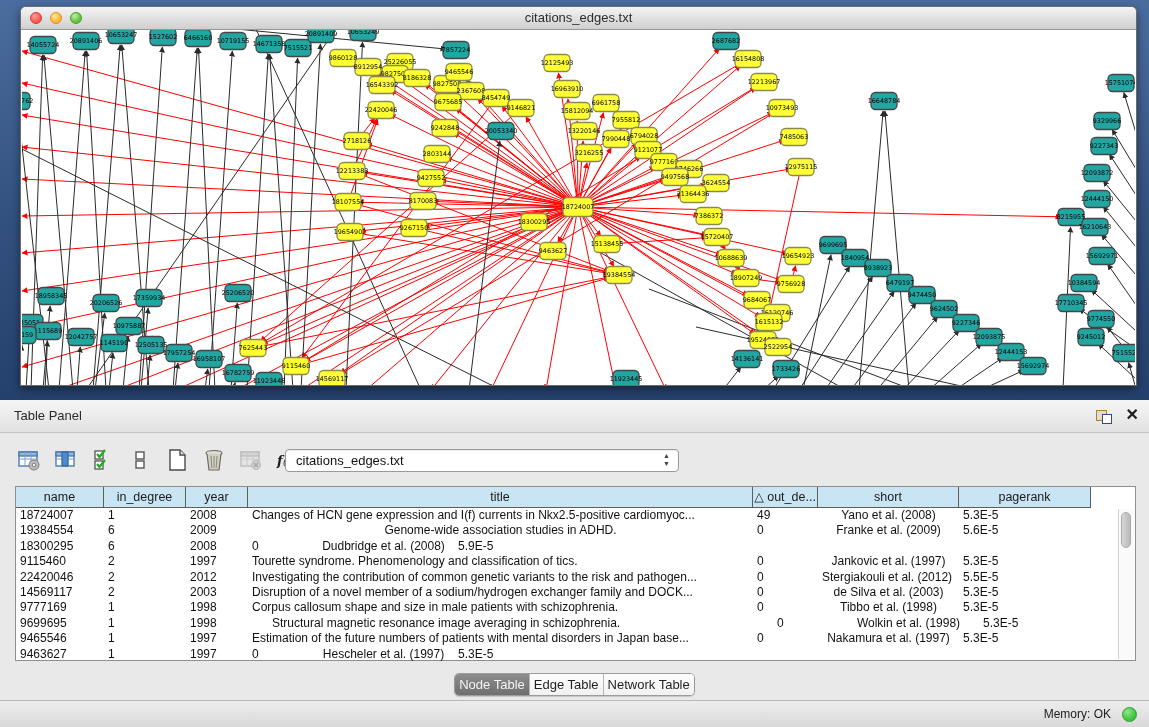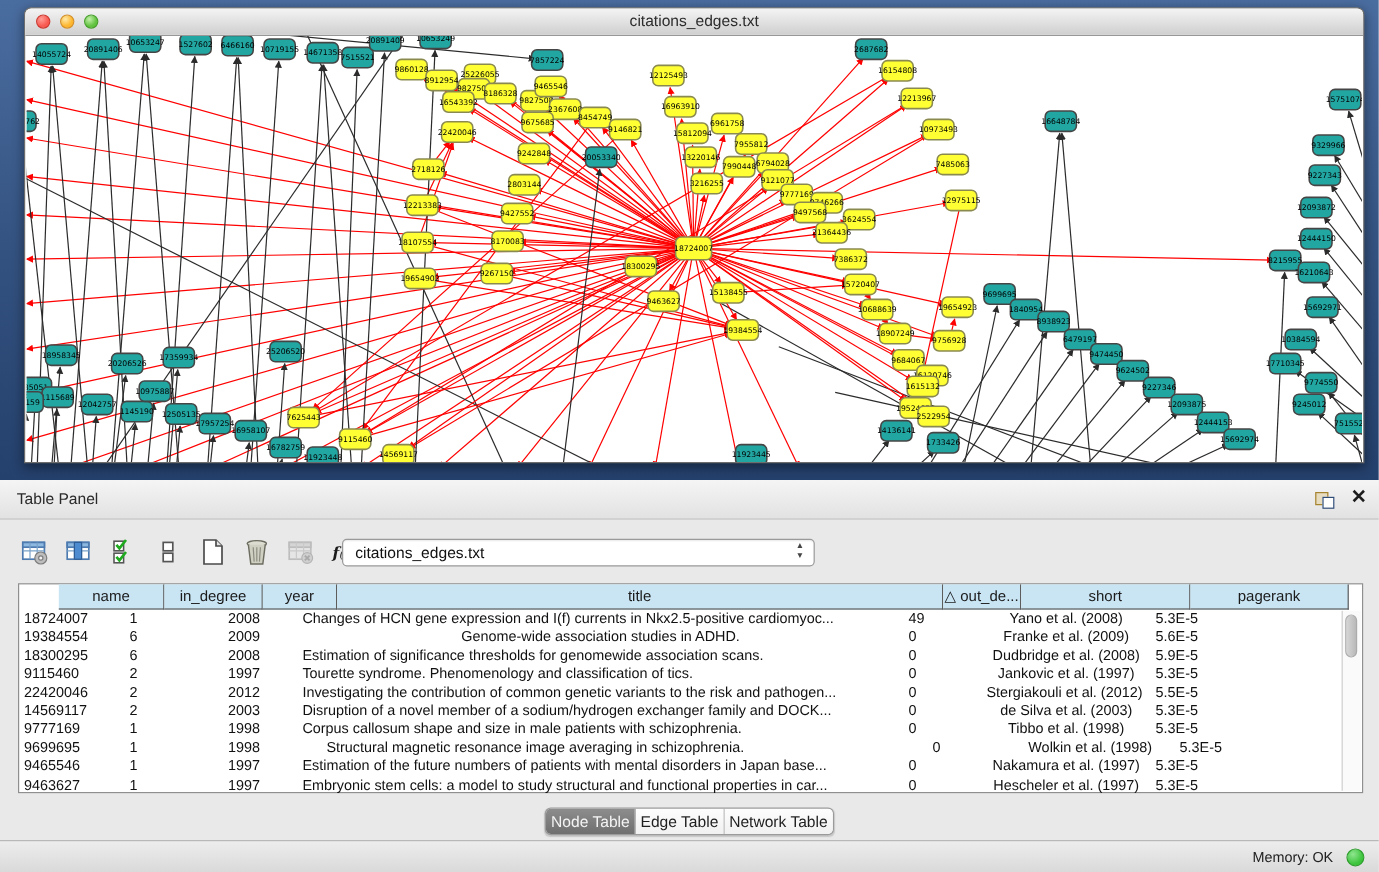--- a/index.html
+++ b/index.html
@@ -40,21 +40,21 @@
 
   .combo{position:absolute;left:285px;top:449px;width:394px;height:23px;background:#fff;
          border:1px solid #9a9a9a;border-radius:4px;box-sizing:border-box;
          font-size:13px;color:#111;line-height:21px;padding-left:10px;
          box-shadow:inset 0 1px 1px rgba(0,0,0,.08);}
   .combo .steppers{position:absolute;right:8px;top:2px;display:flex;flex-direction:column;
                    font-size:7px;line-height:8px;color:#444;}
 
   .ntable{position:absolute;left:15px;top:486px;width:1121px;height:175px;background:#fff;
           border:1px solid #8f8f8f;box-sizing:border-box;font-size:12px;color:#111;}
-  .thead{display:flex;height:21px;margin-left:33px;}
+  .thead{display:flex;height:21px;}
   .th{background:#c9e5f4;border-right:1px solid #5d5d5d;border-bottom:1px solid #5d5d5d;
       box-sizing:border-box;text-align:center;line-height:20px;font-size:12.5px;color:#1b1b1b;
       overflow:hidden;white-space:nowrap;}
   .th:first-child{border-left:none;}
   .trow{display:flex;height:15.4px;line-height:15.4px;}
   .td{box-sizing:border-box;padding:0 4px;overflow:hidden;white-space:nowrap;font-size:12px;}
   .vsb{position:absolute;right:1px;top:22px;bottom:1px;width:15px;background:#fafafa;
        border-left:1px solid #d0d0d0;}
   .vsb .thumb{position:absolute;left:2px;top:3px;width:10px;height:36px;border-radius:6px;
        background:linear-gradient(90deg,#d6d6d6,#b9b9b9);border:1px solid #ababab;box-sizing:border-box;}
@@ -851,21 +851,20 @@
           <div class="td" style="width: 62px; text-align: left;">2009</div>
           <div class="td" style="width: 505px; text-align: center;">Genome-wide association studies in ADHD.</div>
           <div class="td" style="width: 65px; text-align: left;">0</div>
           <div class="td" style="width: 141px; text-align: center;">Franke et al. (2009)</div>
           <div class="td" style="width: 132px; text-align: left;">5.6E-5</div>
         </div>
         <div class="trow">
           <div class="td" style="width: 88px; text-align: left;">18300295</div>
           <div class="td" style="width: 82px; text-align: left;">6</div>
           <div class="td" style="width: 62px; text-align: left;">2008</div>
-          <div class="td" style="width: 505px; text-align: left;">Estimation of significance thresholds for genomewide association scans.</div>
           <div class="td" style="width: 65px; text-align: left;">0</div>
           <div class="td" style="width: 141px; text-align: center;">Dudbridge et al. (2008)</div>
           <div class="td" style="width: 132px; text-align: left;">5.9E-5</div>
         </div>
         <div class="trow">
           <div class="td" style="width: 88px; text-align: left;">9115460</div>
           <div class="td" style="width: 82px; text-align: left;">2</div>
           <div class="td" style="width: 62px; text-align: left;">1997</div>
           <div class="td" style="width: 505px; text-align: left;">Tourette syndrome. Phenomenology and classification of tics.</div>
           <div class="td" style="width: 65px; text-align: left;">0</div>
@@ -914,21 +913,20 @@
           <div class="td" style="width: 62px; text-align: left;">1997</div>
           <div class="td" style="width: 505px; text-align: left;">Estimation of the future numbers of patients with mental disorders in Japan base...</div>
           <div class="td" style="width: 65px; text-align: left;">0</div>
           <div class="td" style="width: 141px; text-align: center;">Nakamura et al. (1997)</div>
           <div class="td" style="width: 132px; text-align: left;">5.3E-5</div>
         </div>
         <div class="trow">
           <div class="td" style="width: 88px; text-align: left;">9463627</div>
           <div class="td" style="width: 82px; text-align: left;">1</div>
           <div class="td" style="width: 62px; text-align: left;">1997</div>
-          <div class="td" style="width: 505px; text-align: left;">Embryonic stem cells: a model to study structural and functional properties in car...</div>
           <div class="td" style="width: 65px; text-align: left;">0</div>
           <div class="td" style="width: 141px; text-align: center;">Hescheler et al. (1997)</div>
           <div class="td" style="width: 132px; text-align: left;">5.3E-5</div>
         </div>
       </div>
     <div class="vsb">
       <div class="thumb"></div>
     </div>
   </div>
 

